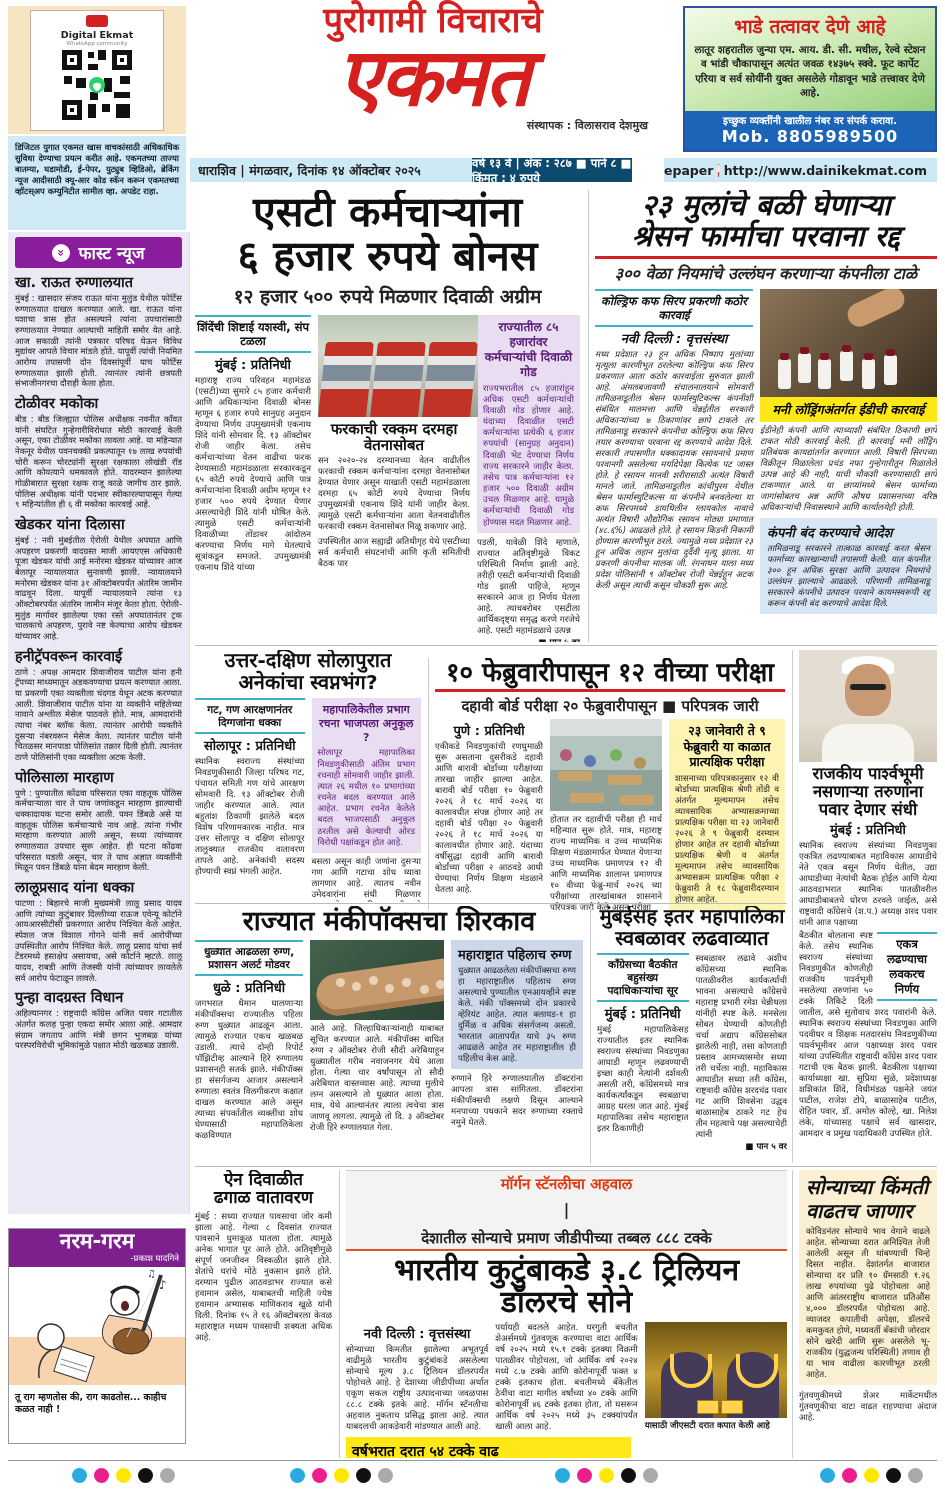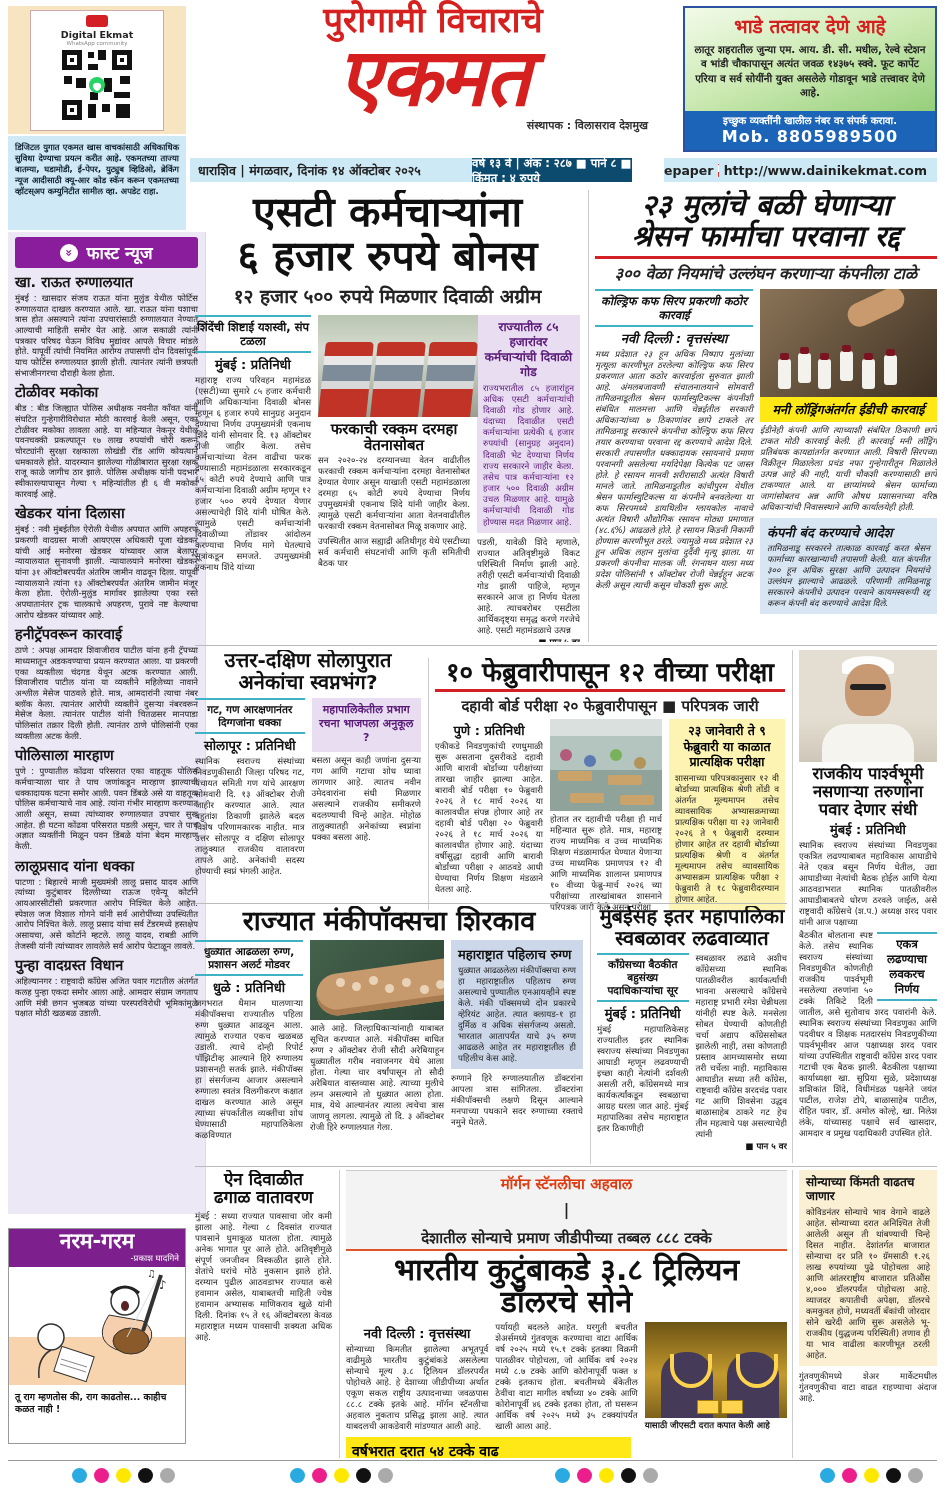--- a/index.html
+++ b/index.html
@@ -38,21 +38,21 @@
   #ad-box .adbody{flex:1;font-size:10.3px;line-height:1.4;font-weight:bold;color:#222;text-align:center;padding:3px 6px;}
   #ad-box .adfoot{background:#1b64b8;color:#fff;text-align:center;padding:2px 0 4px;}
   #ad-box .adfoot .c1{font-size:10px;font-weight:bold;}
   #ad-box .adfoot .c2{font-size:16px;font-weight:bold;letter-spacing:1px;}
   .datebar{top:158px;height:24px;display:flex;align-items:center;box-sizing:border-box;}
   #date1{left:190px;width:282px;background:#cde9f6;font-weight:bold;font-size:12.5px;color:#222;padding-left:8px;}
   #date2{left:472px;width:160px;background:#0c4a6e;color:#fff;font-weight:bold;font-size:11.5px;justify-content:center;}
   #date3{left:664px;width:273px;background:#cde9f6;font-weight:bold;font-size:12.5px;color:#222;justify-content:flex-end;padding-right:10px;gap:5px;}
   .red-ball{width:13px;height:13px;border-radius:50%;background:radial-gradient(circle at 35% 35%,#fff 0 3px,#e0231f 3.5px);display:inline-block;}
   
-  #sidebar{left:8px;top:232px;width:198px;height:982px;background:#ece8f5;box-sizing:border-box;padding:5px 7px;overflow:hidden;border-right:1px solid #ddd;}
+  #sidebar{left:8px;top:232px;width:182px;height:982px;background:#ece8f5;box-sizing:border-box;padding:5px 7px;overflow:hidden;border-right:1px solid #ddd;}
   #fn-head{background:#8a1d9b;color:#fff;font-weight:bold;font-size:17px;text-align:center;padding:4px 0;border-radius:3px;display:flex;align-items:center;justify-content:center;gap:8px;}
   .fn-ic{width:18px;height:18px;border-radius:50%;background:#fff;color:#8a1d9b;font-size:12px;font-weight:bold;display:inline-flex;align-items:center;justify-content:center;transform:rotate(90deg);}
   .fn-title{font-size:14.5px;font-weight:bold;color:#161616;margin:7px 0 2px;line-height:1.1;}
   .fn-body{font-size:8.4px;line-height:1.27;text-align:justify;color:#222;}
   
   #cartoon{left:8px;top:1228px;width:178px;height:216px;border:1px solid #999;box-sizing:border-box;background:#fff;}
   #cartoon .ch{background:#7d1f8d;color:#fff;padding:2px 6px 4px;}
   #cartoon .ct{font-size:21px;font-weight:bold;text-align:center;line-height:1;}
   #cartoon .cc{font-size:8.5px;text-align:right;}
   #cartoon .cap{font-size:9.3px;font-weight:bold;color:#111;padding:2px 6px;line-height:1.3;}
@@ -284,20 +284,21 @@
     <div class="hl" style="font-size:20px;">अनेकांचा स्वप्नभंग?</div>
     <div class="cols" style="margin-top:5px;">
       <div style="flex:1;min-width:0;">
         <div class="kbox" style="font-size:10.5px;">गट, गण आरक्षणानंतर दिग्गजांना धक्का</div>
         <div class="byline">सोलापूर : प्रतिनिधी</div>
         <div class="body">स्थानिक स्वराज्य संस्थांच्या निवडणुकीसाठी जिल्हा परिषद गट, पंचायत समिती गण यांचे आरक्षण सोमवारी दि. १३ ऑक्टोबर रोजी जाहीर करण्यात आले. त्यात बहुतांश ठिकाणी झालेले बदल विशेष परिणामकारक नाहीत. मात्र उत्तर सोलापूर व दक्षिण सोलापूर तालुक्यात राजकीय वातावरण तापले आहे. अनेकांची सदस्य होण्याची स्वप्नं भंगली आहेत.</div>
       </div>
       <div style="flex:1;min-width:0;">
         <div class="pbox">
           <div class="bt" style="font-size:11px;">महापालिकेतील प्रभाग रचना भाजपला अनुकूल ?</div>
+          <div class="bb">सोलापूर महापालिका निवडणुकीसाठी अंतिम प्रभाग रचनाही सोमवारी जाहीर झाली. त्यात २६ मधील १० प्रभागांच्या रचनेत बदल करण्यात आले आहेत. प्रभाग रचनेत केलेले बदल भाजपसाठी अनुकूल ठरतील असे केल्याची ओरड विरोधी पक्षांकडून होत आहे.</div>
         </div>
         <div class="body" style="margin-top:3px;">बसला असून काही जणांना दुसऱ्या गण आणि गटाचा शोध घ्यावा लागणार आहे. त्यातच नवीन उमेदवारांना संधी मिळणार असल्याने राजकीय समीकरणे बदलण्याची चिन्हे आहेत. मोहोळ तालुक्यातही अनेकांच्या स्वप्नांना धक्का बसला आहे.</div>
 
       </div>
     </div>
   </div>
 
   <div class="story" style="left:428px;top:650px;width:357px;height:252px;border-left:1px solid #ccc;padding-left:6px;box-sizing:border-box;margin-top:8px;">
     <div class="hl" style="font-size:26px;">१० फेब्रुवारीपासून १२ वीच्या परीक्षा</div>
     <div class="rule-red"></div>
@@ -423,21 +424,21 @@
         </div>
         <div class="body" style="font-weight:bold;margin-top:2px;">यासाठी जीएसटी दरात कपात केली आहे</div>
       </div>
     </div>
     <div class="ybox" style="margin-top:5px;font-weight:bold;font-size:14px;width:62%;">वर्षभरात दरात ५४ टक्के वाढ</div>
     <div class="body" style="margin-top:3px;column-count:2;column-gap:8px;">या वर्षात सोन्याच्या किंमती ५४ टक्क्यांपेक्षा जास्त वाढल्या असून १० ग्रॅम सोन्याचा दर १.२७ लाख रुपये या विक्रमी उच्चांकावर पोहोचला. या दरवाढीचा परिणाम रिझर्व्ह बँक ऑफ इंडियाच्या धोरणावरही झाला आहे. रिझर्व्ह बँक ऑफ इंडियाने २०२४ पासून आपल्या गंगाजळीत सुमारे ७५ टन सोन्याची भर घातली. यामुळे आरबीआयकडील एकूण सोन्याचा साठा ८८० टनांवर पोहोचला आहे. हे प्रमाण भारताच्या परकीय चलनसाठ्याच्या सुमारे १४ टक्के इतके आहे.</div>
   </div>
 
   <div class="story" style="left:792px;top:1170px;width:145px;height:288px;border-left:1px solid #ccc;padding-left:6px;box-sizing:border-box;">
     <div class="cbox">
-      <div style="font-weight:bold;font-size:12px;color:#111;line-height:1.2;margin-bottom:3px;">सोन्याच्या किंमती वाढतच जाणार</div>
+      <div style="font-weight:bold;font-size:20px;color:#111;line-height:1.2;margin-bottom:3px;font-style:italic;">सोन्याच्या किंमती वाढतच जाणार</div>
       <div class="body">कोविडनंतर सोन्याचे भाव वेगाने वाढले आहेत. सोन्याच्या दरात अनिश्चित तेजी आलेली असून ती थांबण्याची चिन्हे दिसत नाहीत. देशांतर्गत बाजारात सोन्याचा दर प्रति १० ग्रॅमसाठी १.२६ लाख रुपयांच्या पुढे पोहोचला आहे आणि आंतरराष्ट्रीय बाजारात प्रतिऔंस ४,००० डॉलरपर्यंत पोहोचला आहे. व्याजदर कपातीची अपेक्षा, डॉलरचे कमकुवत होणे, मध्यवर्ती बँकांची जोरदार सोने खरेदी आणि सुरू असलेले भू-राजकीय (युद्धजन्य परिस्थिती) तणाव ही या भाव वाढीला कारणीभूत ठरली आहेत.</div>
     </div>
     <div class="body" style="margin-top:5px;">गुंतवणुकीमध्ये शेअर मार्केटमधील गुंतवणुकीचा वाटा वाढत राहण्याचा अंदाज आहे.</div>
   </div>
 
   <div class="hline" style="left:8px;top:1460px;width:929px;background:#999;"></div>
   <div class="abs marks" style="left:72px;top:1468px;">
     <i style="background:#29abe2;"></i>
       <i style="background:#ec1e8c;"></i>
       <i style="background:#ffe800;"></i>

